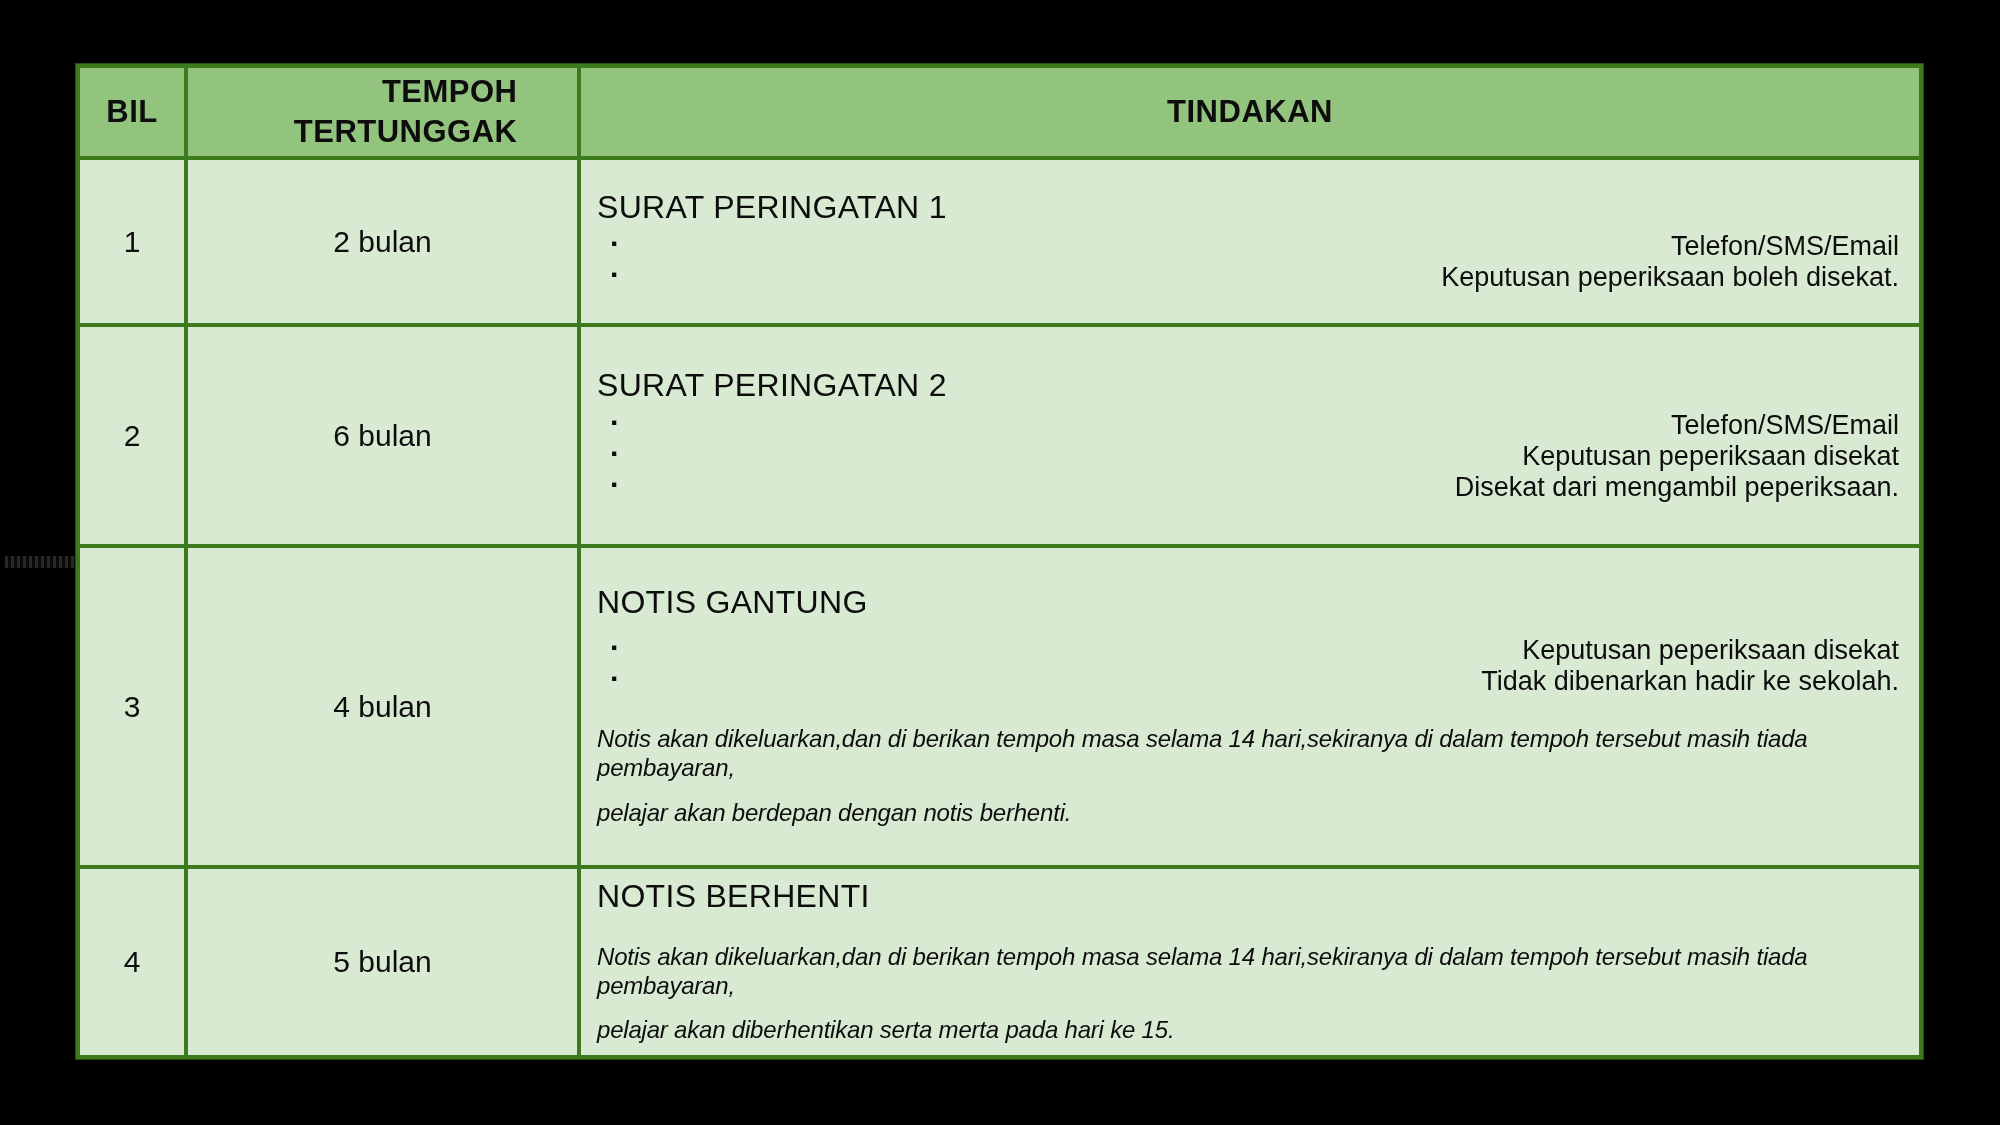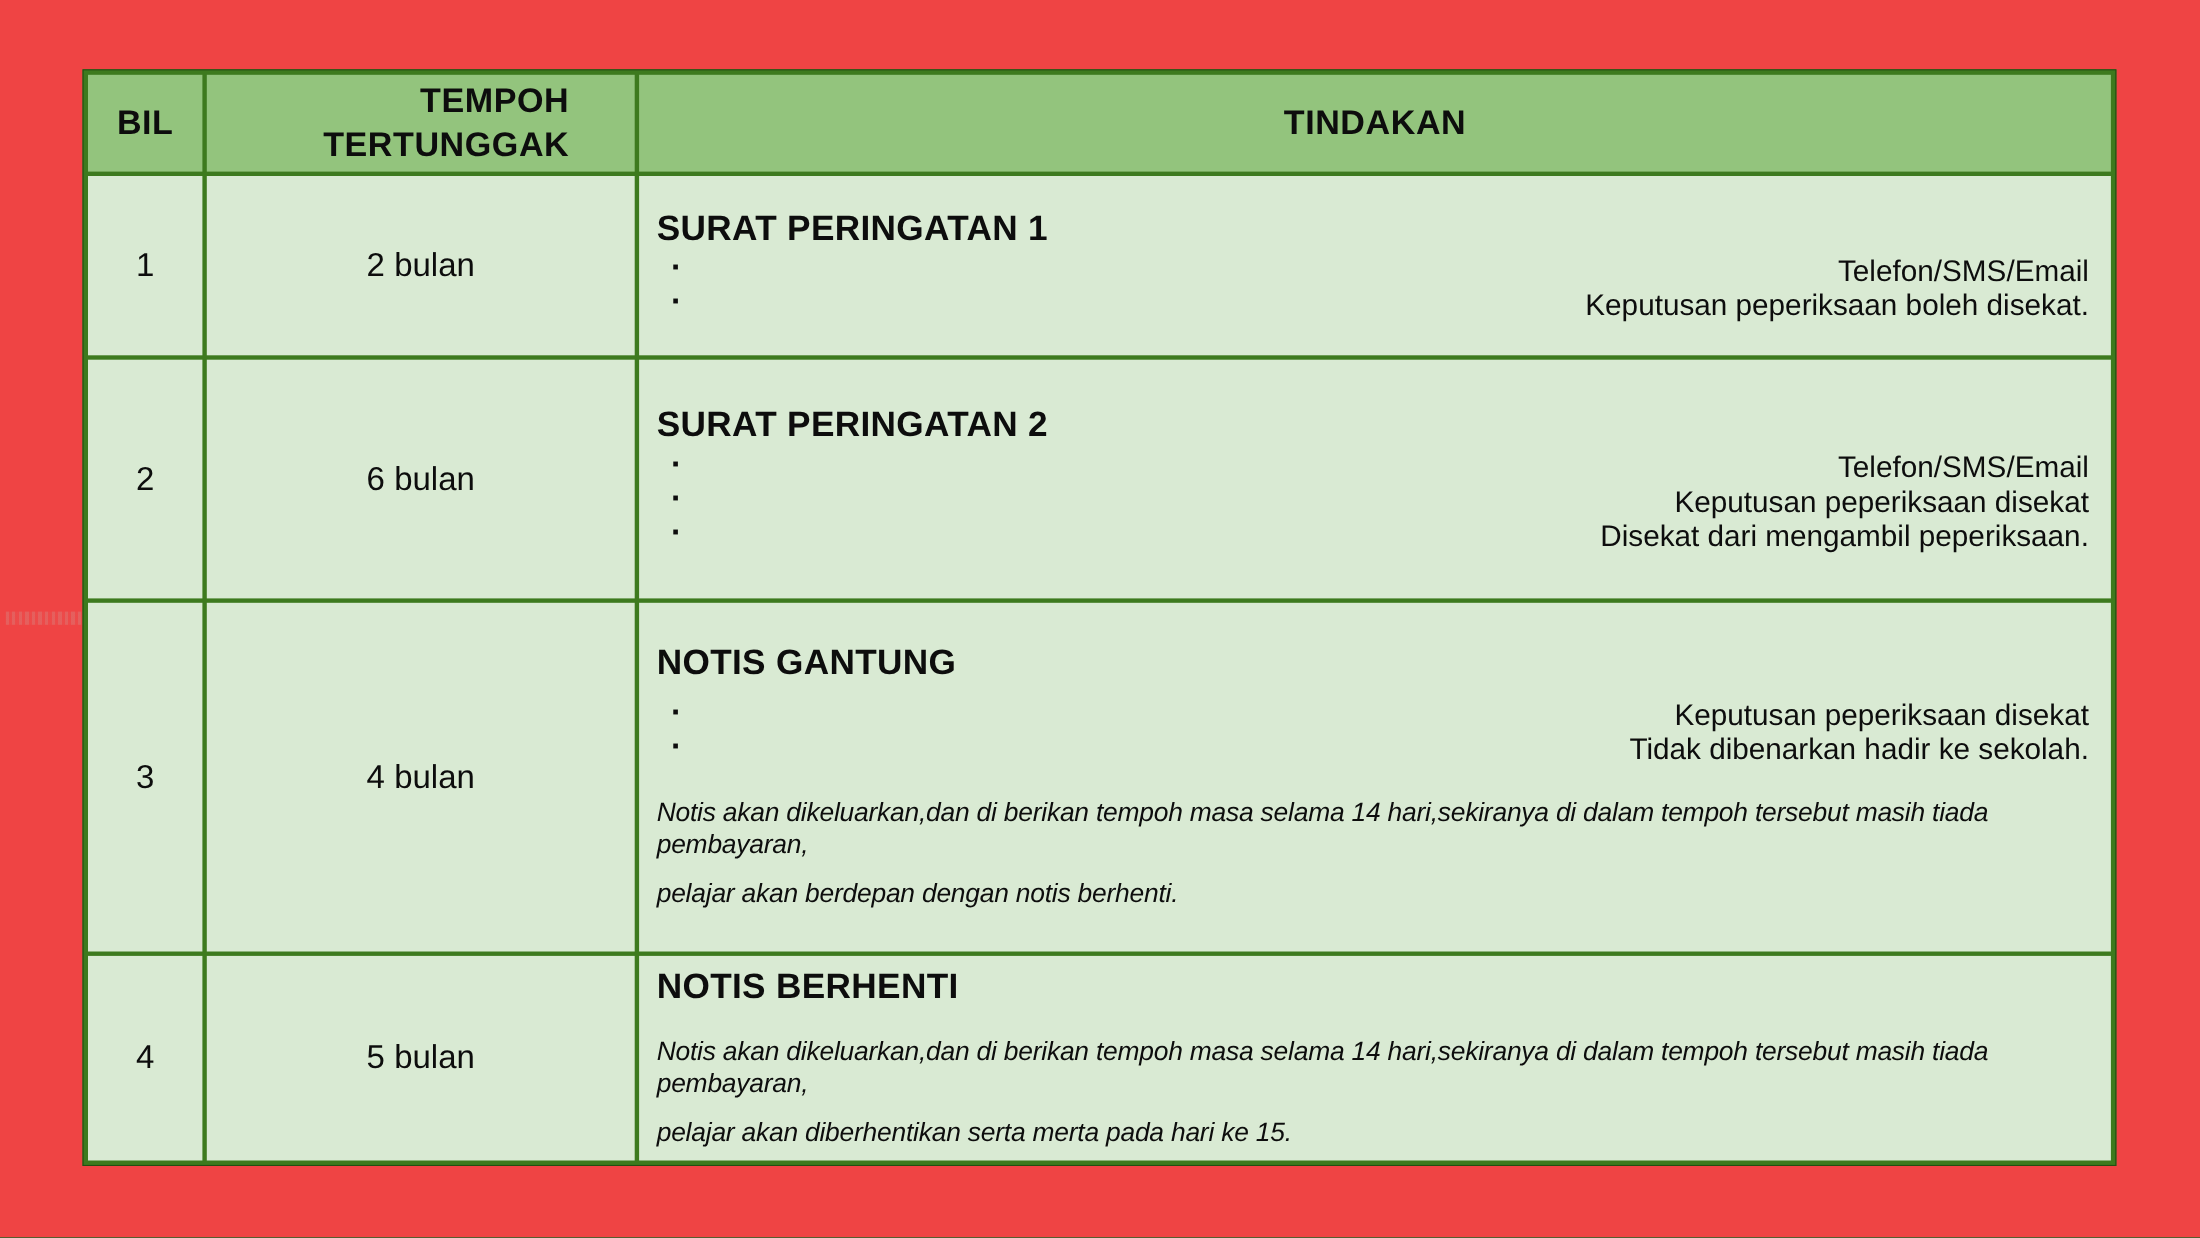--- a/index.html
+++ b/index.html
@@ -6,21 +6,21 @@
   html, body { width: 2000px; height: 1125px; overflow: hidden; }
   body {
     font-family: "Liberation Sans", sans-serif;
     background: #0d5230;
     position: relative;
     color: #0d0d0d;
   }
   .stage {
     position: absolute;
     inset: 0;
-    background: #ef4444;
+    background: #000000;
   }
   
   .artifact {
     position: absolute;
     left: 5px;
     top: 556px;
     width: 76px;
     height: 12px;
     background: repeating-linear-gradient(90deg,
       rgba(190,200,190,0.38) 0 3px,
@@ -65,21 +65,21 @@
     justify-content: center;
     font-size: 30px;
   }
   .td.tindakan {
     display: flex;
     flex-direction: column;
     justify-content: center;
     padding: 10px 20px 10px 16px;
   }
   .action-title {
-    font-weight: bold;
+    font-weight: normal;
     font-size: 32px;
     letter-spacing: 0.3px;
     line-height: 1.12;
   }
   ul.bullets {
     list-style: none;
     margin-top: 6px;
   }
   ul.bullets.spaced { margin-top: 14px; }
   ul.bullets li {

